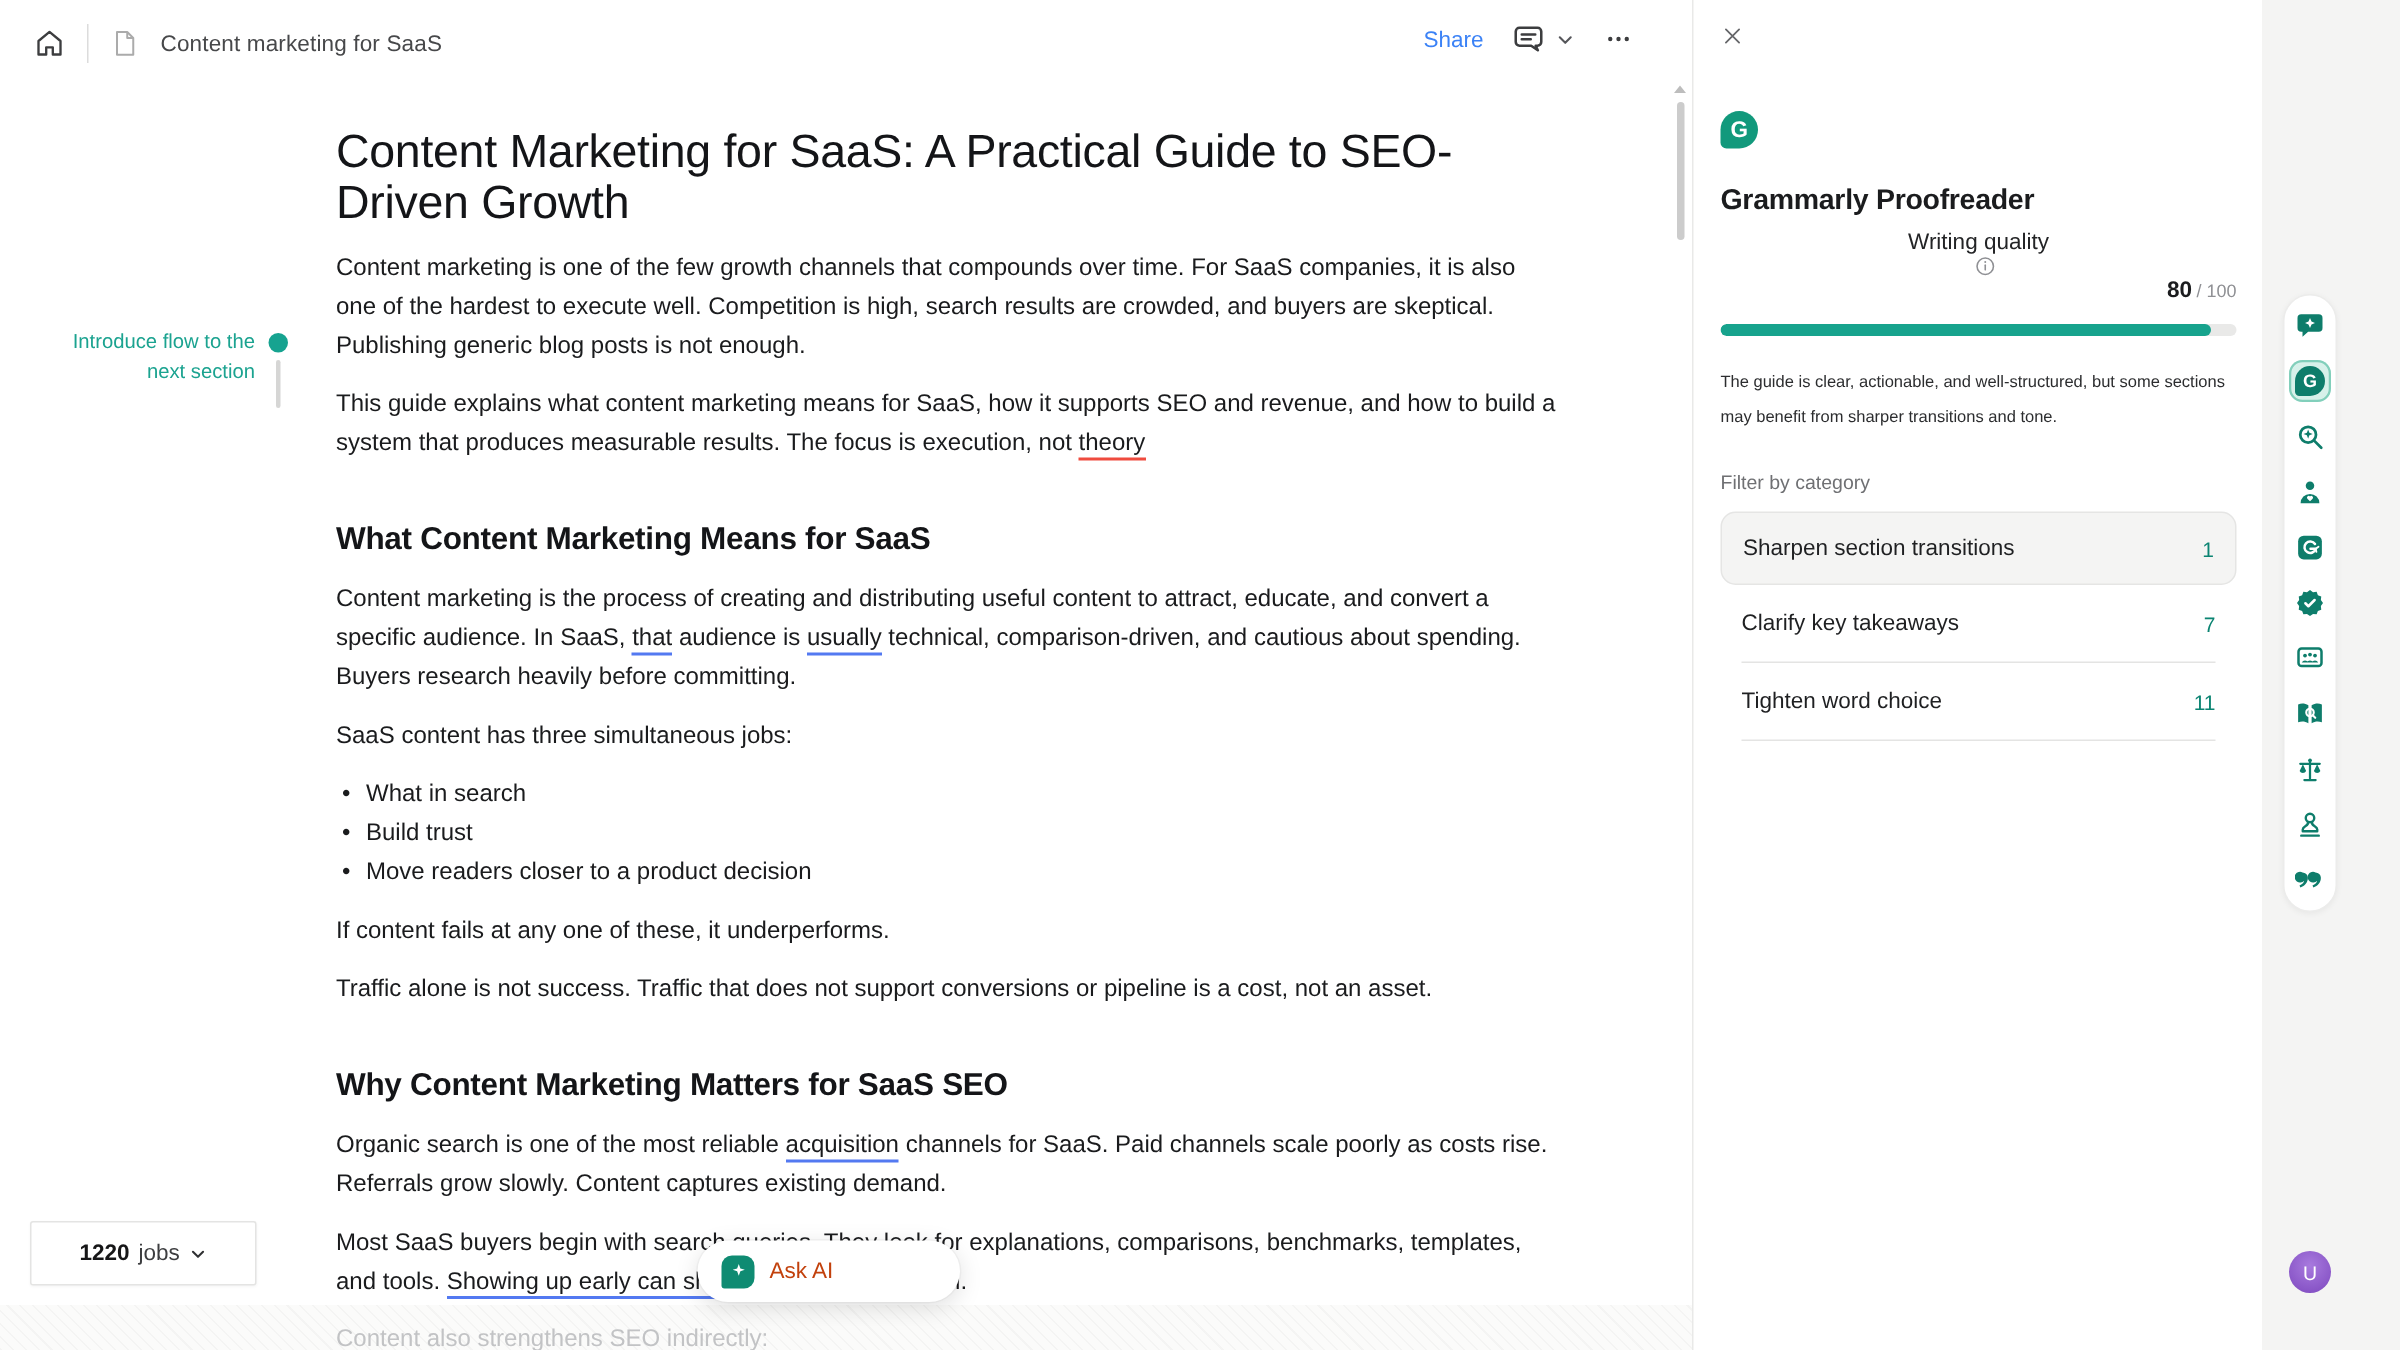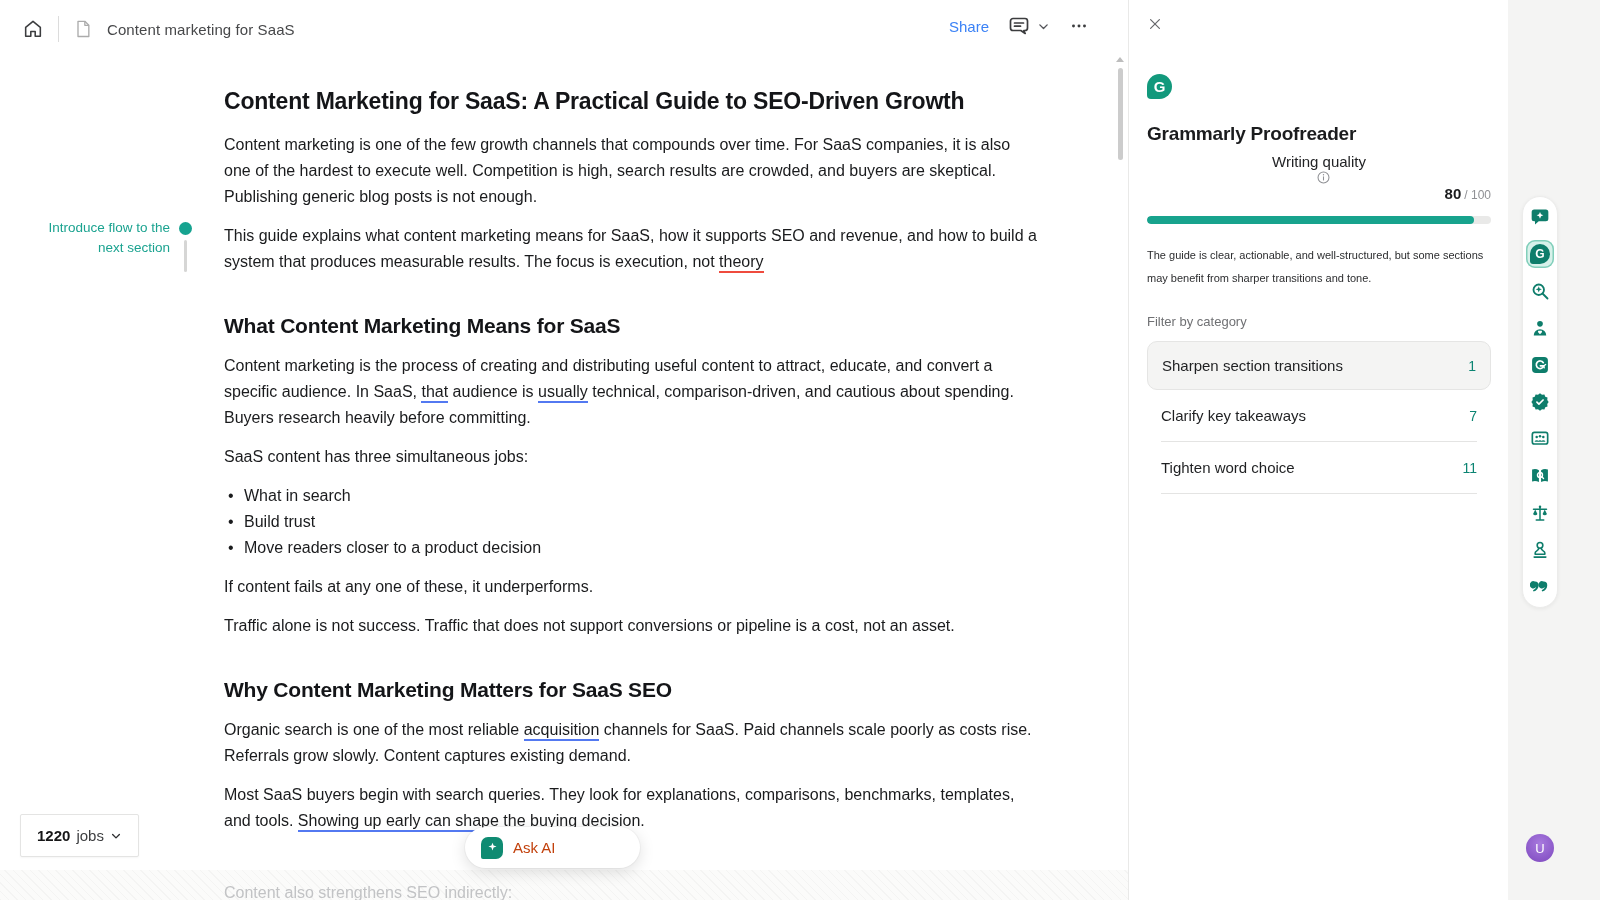--- a/index.html
+++ b/index.html
@@ -18,37 +18,37 @@
 
   
   .margin-comment { position:absolute; left:40px; top:218px; width:130px; text-align:right;
                     font-size:13.5px; line-height:20px; color:#1ba390; }
   .comment-dot { position:absolute; left:179px; top:222px; width:13px; height:13px; border-radius:50%;
                  background:#16a390; }
   .comment-line { position:absolute; left:184px; top:240px; width:3px; height:32px; background:#d6d6d5; border-radius:2px; }
 
   
   .doc-body { position:absolute; left:224px; top:84px; width:816px; color:#1a1b1d; }
-  .doc-body h1 { font-size:23px; line-height:34px; font-weight:700; letter-spacing:-.2px; color:#141518; margin-bottom:14px; }
+  .doc-body h1 { font-size:31px; line-height:34px; font-weight:400; letter-spacing:-.2px; color:#141518; margin-bottom:14px; }
   .doc-body h2 { font-size:21px; line-height:30px; font-weight:700; letter-spacing:-.2px; color:#141518; margin-top:36px; margin-bottom:12px; }
   .doc-body p { font-size:16px; line-height:26px; margin-bottom:13px; }
   .doc-body ul { list-style:none; margin:0 0 13px 4px; }
   .doc-body li { font-size:16px; line-height:26px; padding-left:16px; position:relative; }
   .doc-body li::before { content:"•"; position:absolute; left:0; top:0; }
   .u-red  { border-bottom:2px solid #ef4b3e; padding-bottom:1px; }
   .u-blue { border-bottom:2px solid #5379f1; padding-bottom:1px; }
 
   
   .bottom-strip { position:absolute; left:0; top:870px; width:1128px; height:30px;
                   background:#fbfbfa;
                   background-image:repeating-linear-gradient(45deg, rgba(0,0,0,.028) 0 1px, transparent 1px 6px); }
   .faded-line { position:absolute; left:224px; top:884px; font-size:16px; color:#c2c3c5; }
 
   
-  .word-pill { position:absolute; left:20px; top:814px; height:43px; padding:0 16px; background:#fff;
+  .word-pill { position:absolute; left:20px; top:814px; height:43px; padding:0 32px; background:#fff;
                border:1px solid #e4e4e3; border-radius:2px; display:flex; align-items:center; gap:6px;
                box-shadow:0 1px 2px rgba(0,0,0,.04); cursor:pointer; }
   .word-count { font-size:15px; font-weight:700; color:#161617; }
   .word-label { font-size:15px; color:#3d3e40; }
 
   
   .askai-pill { position:absolute; left:465px; top:827px; width:175px; height:41px; background:#fff;
                 border-radius:21px; box-shadow:0 4px 16px rgba(0,0,0,.13), 0 0 0 1px rgba(0,0,0,.03);
                 display:flex; align-items:center; gap:10px; padding:0 16px; cursor:text; }
   .askai-icon { width:22px; height:22px; border-radius:7px 7px 7px 2px; background:#0f8b72;

